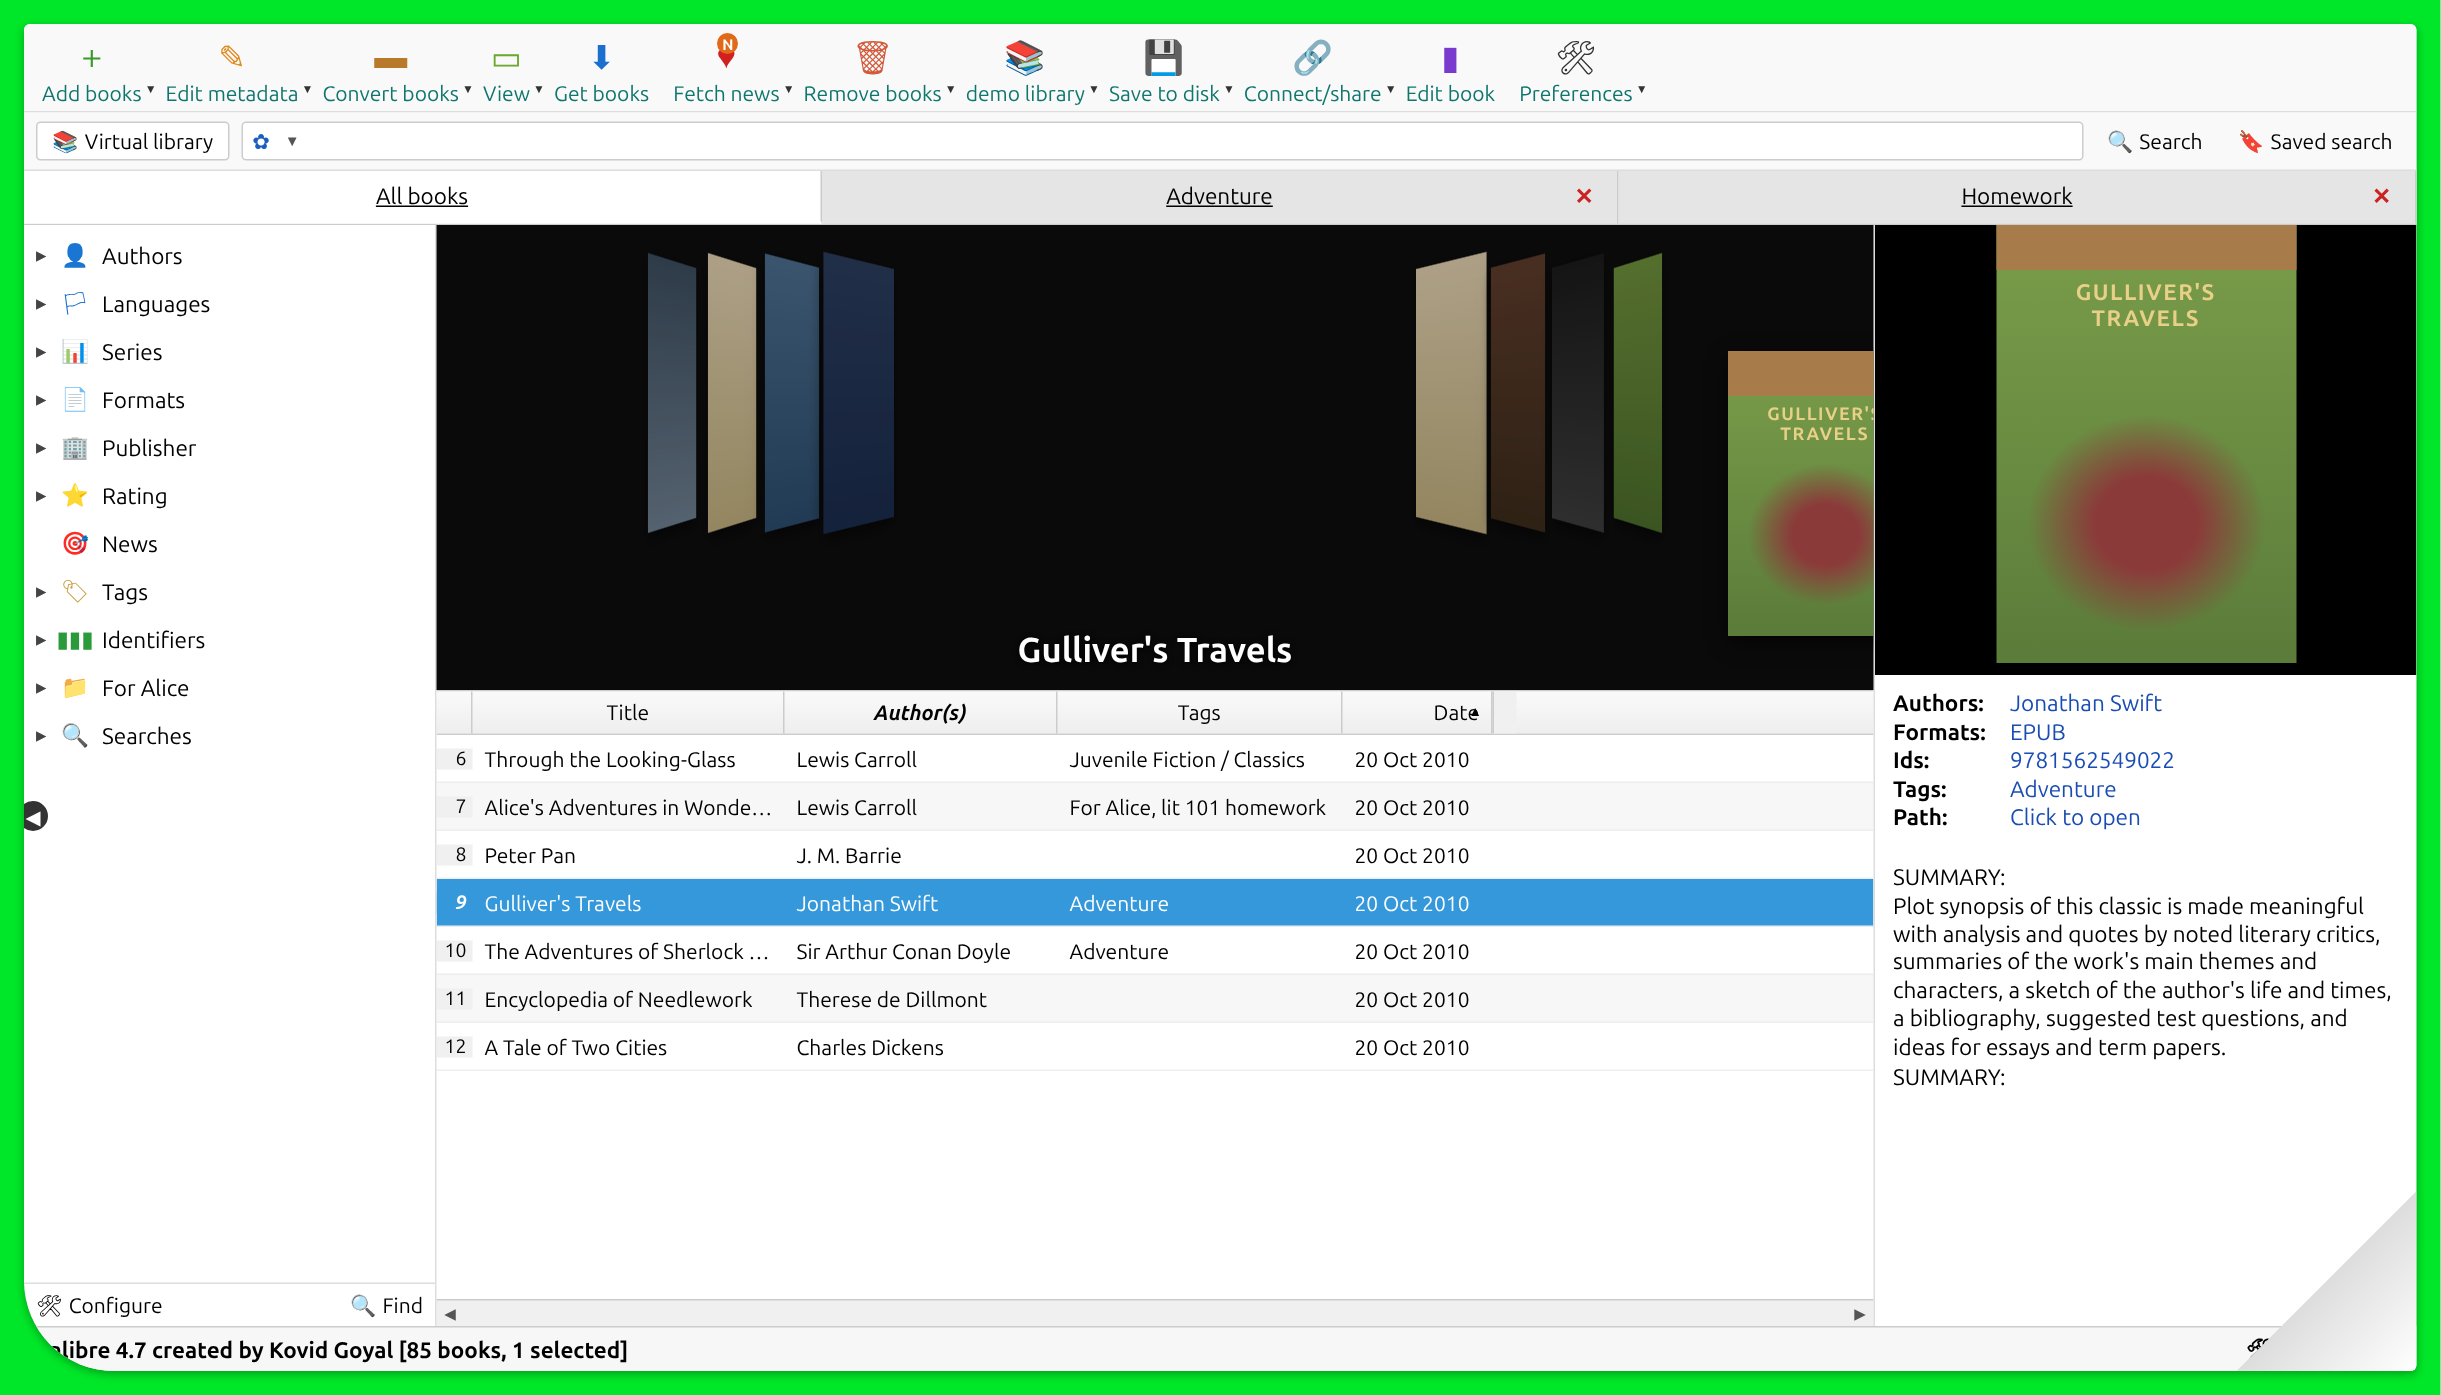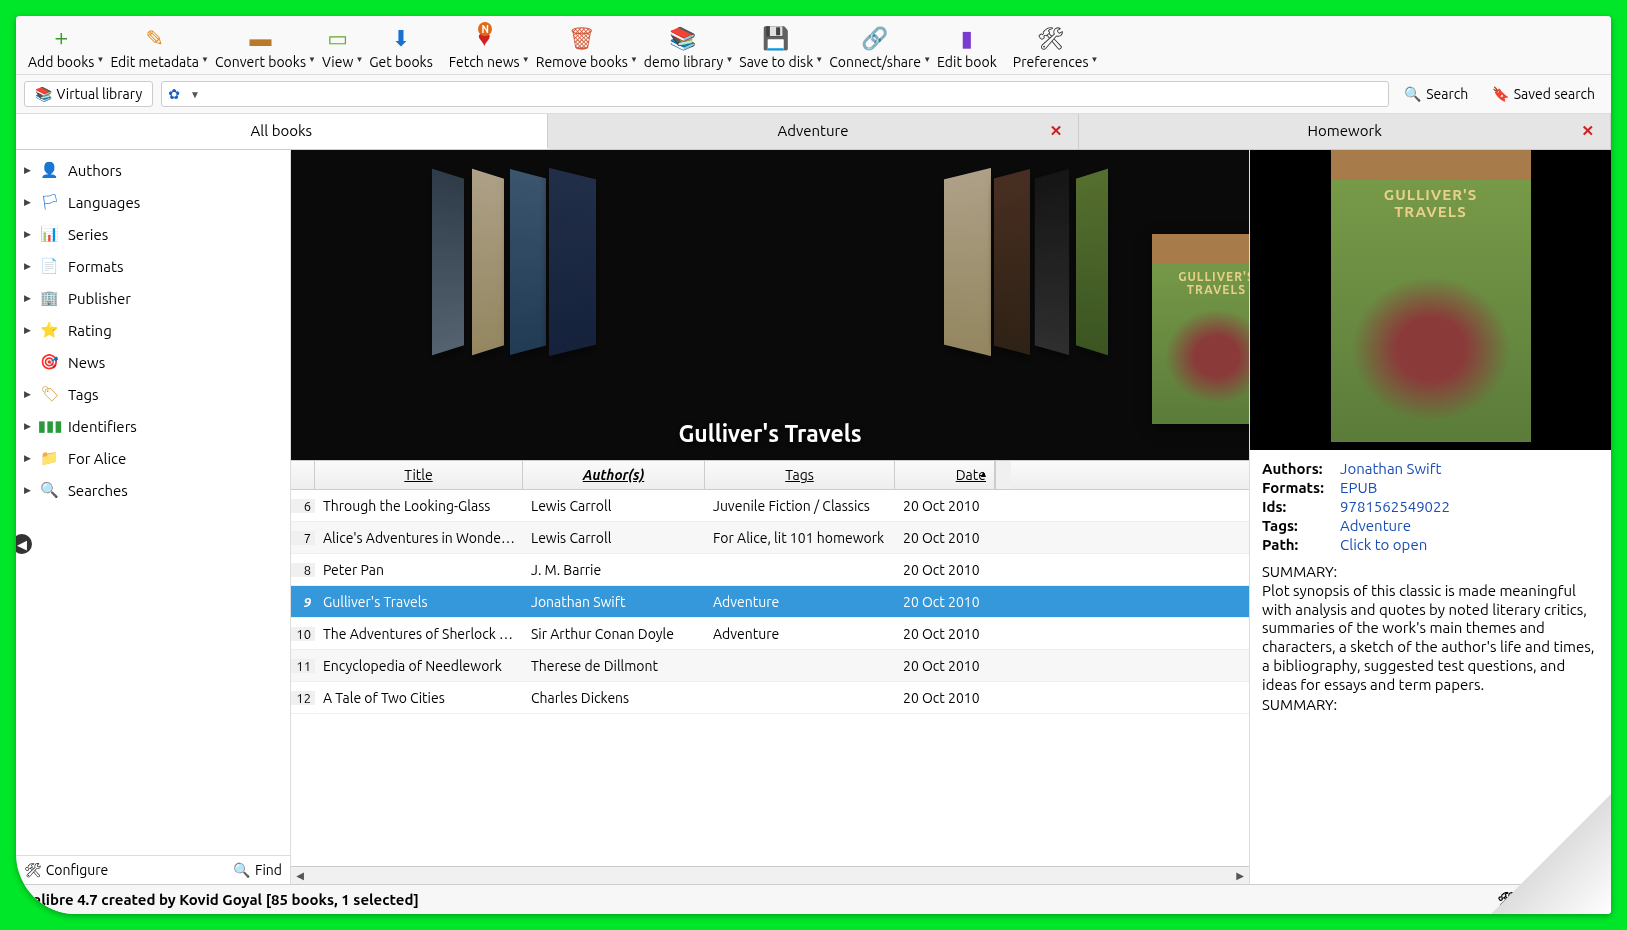--- a/index.html
+++ b/index.html
@@ -1,49 +1,49 @@
 <!DOCTYPE html>
 <html><head>
 <meta charset="utf-8">
 <style>
 * { box-sizing: border-box; margin: 0; padding: 0; font-family: "Segoe UI", "Ubuntu", sans-serif; }
 body { background: #00e628; width: 1627px; height: 930px; position: relative; overflow: hidden; }
 .window { position: absolute; top: 16px; left: 16px; right: 16px; bottom: 16px; background: #fff; border-radius: 4px 4px 4px 60px; box-shadow: 0 2px 6px rgba(0,0,0,0.3); display: flex; flex-direction: column; overflow: hidden; }
 .toolbar { display: flex; align-items: center; padding: 4px 4px 0 4px; gap: 0; background: #f9f9f9; border-bottom: 1px solid #ddd; }
 .tb-item { display: flex; flex-direction: column; align-items: center; padding: 4px 8px; cursor: pointer; position: relative; }
 .tb-icon { width: 28px; height: 28px; display: flex; align-items: center; justify-content: center; }
-.tb-label { font-size: 14px; color: #000000; margin-top: 2px; white-space: nowrap; }
+.tb-label { font-size: 14px; color: #0f766e; margin-top: 2px; white-space: nowrap; }
 .tb-item .chev { position: absolute; right: -2px; bottom: 10px; font-size: 8px; color: #333; }
 .searchbar { display: flex; align-items: center; padding: 6px 8px; gap: 8px; background: #f9f9f9; border-bottom: 1px solid #ddd; }
 .vl-btn { display: flex; align-items: center; gap: 4px; padding: 4px 10px; background: #fff; border: 1px solid #ccc; border-radius: 3px; cursor: pointer; font-size: 14px; }
 .search-wrap { flex: 1; display: flex; align-items: center; border: 1px solid #ccc; border-radius: 3px; background: #fff; padding: 4px 6px; }
 .search-wrap input { flex: 1; border: none; outline: none; font-size: 14px; color: #888; }
 .search-btn { display: flex; align-items: center; gap: 4px; padding: 4px 8px; cursor: pointer; font-size: 14px; }
-.tabs { display: flex; background: #e8e8e8; border-bottom: 1px solid #ccc; }
+.tabs { display: flex; background: #e8e8e8; border-bottom: 1px solid #ccc; text-decoration: underline; }
 .tab { flex: 1; text-align: center; padding: 8px 0; font-size: 15px; background: #e5e5e5; border-right: 1px solid #ccc; position: relative; cursor: pointer; }
 .tab.active { background: #fff; border-bottom: 2px solid #fff; }
 .tab-close { position: absolute; right: 16px; top: 8px; color: #c22; font-weight: bold; cursor: pointer; }
 .main { flex: 1; display: flex; min-height: 0; }
 .sidebar { width: 275px; border-right: 1px solid #ddd; display: flex; flex-direction: column; position: relative; }
 .sb-list { flex: 1; overflow: auto; padding: 4px 0; }
 .sb-item { display: flex; align-items: center; gap: 8px; padding: 6px 8px; font-size: 15px; cursor: pointer; }
 .sb-item .expand { font-size: 9px; color: #444; width: 8px; }
 .sb-item .icon { width: 20px; height: 20px; display: flex; align-items: center; justify-content: center; }
 .sb-collapse { position: absolute; left: -6px; top: 382px; width: 24px; height: 24px; border-radius: 50%; background: #333; color: #fff; display: flex; align-items: center; justify-content: center; font-size: 13px; cursor: pointer; border: 2px solid #fff; }
 .sb-foot { display: flex; justify-content: space-between; padding: 6px 8px; border-top: 1px solid #ddd; font-size: 14px; }
 .sb-foot span { cursor: pointer; display: flex; align-items: center; gap: 4px; }
 .center { flex: 1; display: flex; flex-direction: column; min-width: 0; }
 .coverflow { height: 310px; background: #0a0a0a; position: relative; overflow: hidden; }
 .cf-stage { position: absolute; inset: 0; display: flex; align-items: center; justify-content: center; }
 .cf-title { position: absolute; bottom: 14px; left: 0; right: 0; text-align: center; color: #fff; font-size: 23px; font-weight: 600; text-shadow: 0 1px 4px #000; }
 .cf-cover { position: absolute; top: 24px; box-shadow: 0 4px 12px rgba(0,0,0,0.6); }
 .cf-center { width: 130px; height: 190px; left: 50%; margin-left: -65px; z-index: 10; }
 .cf-side { width: 56px; height: 176px; z-index: 5; filter: brightness(0.8); }
 .grid { flex: 1; display: flex; flex-direction: column; min-height: 0; border-top: 1px solid #ccc; }
-.grid-head { display: flex; background: linear-gradient(#fafafa,#eee); border-bottom: 1px solid #ccc; font-size: 14px; text-decoration: underline; }
+.grid-head { display: flex; background: linear-gradient(#fafafa,#eee); border-bottom: 1px solid #ccc; font-size: 14px; }
 .gh { padding: 6px 8px; border-right: 1px solid #ccc; font-weight: normal; cursor: pointer; position: relative; }
 .gh.num { width: 24px; padding: 6px 2px; }
 .gh.title { width: 208px; text-align: center; }
 .gh.author { width: 182px; text-align: center; font-style: italic; font-weight: bold; }
 .gh.tags { width: 190px; text-align: center; }
 .gh.date { width: 100px; text-align: right; }
 .sort-ind { position: absolute; right: 6px; top: 8px; font-size: 9px; }
 .grid-body { flex: 1; overflow: auto; font-size: 14px; }
 .row { display: flex; border-bottom: 1px solid #eee; height: 32px; align-items: center; }
 .row:nth-child(even) { background: #f7f7f7; }
@@ -58,21 +58,21 @@
 .h-scroll { height: 18px; background: #f0f0f0; border-top: 1px solid #ccc; display: flex; align-items: center; }
 .h-scroll .sarrow { width: 18px; text-align: center; font-size: 10px; color: #555; cursor: pointer; }
 .h-scroll .strack { flex: 1; }
 .details { width: 362px; border-left: 1px solid #ddd; display: flex; flex-direction: column; overflow: hidden; }
 .det-cover { height: 300px; display: flex; justify-content: center; align-items: flex-start; padding: 0; background: #000; }
 .det-cover .cov { width: 200px; height: 292px; margin-top: 0; }
 .det-body { flex: 1; overflow: auto; padding: 10px 12px; font-size: 15px; }
 .det-row { display: flex; gap: 8px; margin-bottom: 2px; }
 .det-row .lbl { font-weight: bold; min-width: 70px; }
 .det-row .val { color: #1a4db3; cursor: pointer; }
-.det-summary { margin-top: 10px; line-height: 1.25; }
+.det-summary { margin-top: 23px; line-height: 1.25; }
 .statusbar { display: flex; justify-content: space-between; align-items: center; padding: 4px 10px; border-top: 1px solid #ccc; background: #f7f7f7; font-size: 15px; }
 .st-right { display: flex; align-items: center; gap: 12px; }
 .page-curl { position: absolute; right: 0; bottom: 0; width: 120px; height: 120px; background: linear-gradient(135deg, transparent 50%, #ddd 50%, #fff 100%); box-shadow: -4px -4px 10px rgba(0,0,0,0.2); clip-path: polygon(100% 0, 100% 100%, 0 100%); pointer-events: none; }
 .gull-cover { background: linear-gradient(#7a9d4a,#5b7c3a); position: relative; }
 .gull-cover::before { content:""; position:absolute; top:0; left:0; right:0; height:30px; background:#a87c4a; }
 .gull-cover .txt { position: absolute; top: 36px; left: 0; right: 0; text-align: center; color: #e8d089; font-size: 12px; font-weight: bold; letter-spacing: 1px; }
 .gull-cover .body { position:absolute; bottom:20px; left:10%; right:10%; height:50%; background: radial-gradient(ellipse at center, #8b3a3a 30%, transparent 70%); }
 .v-scroll { width: 16px; background: #f0f0f0; border-left: 1px solid #ccc; }
 </style>
 </head>

